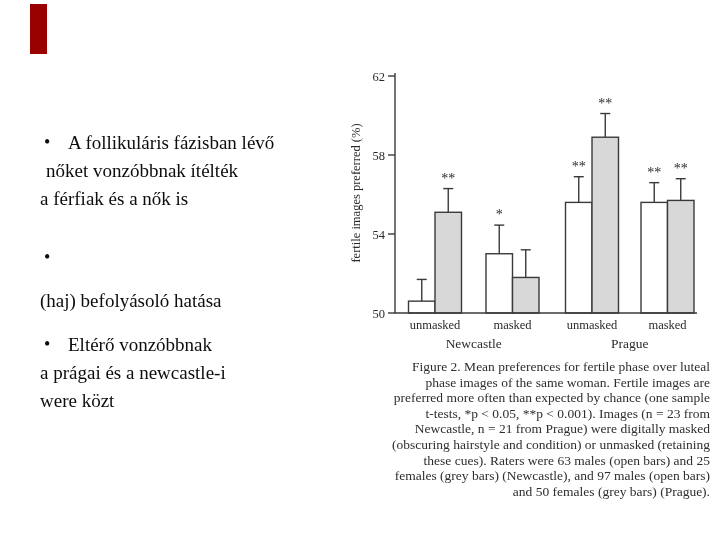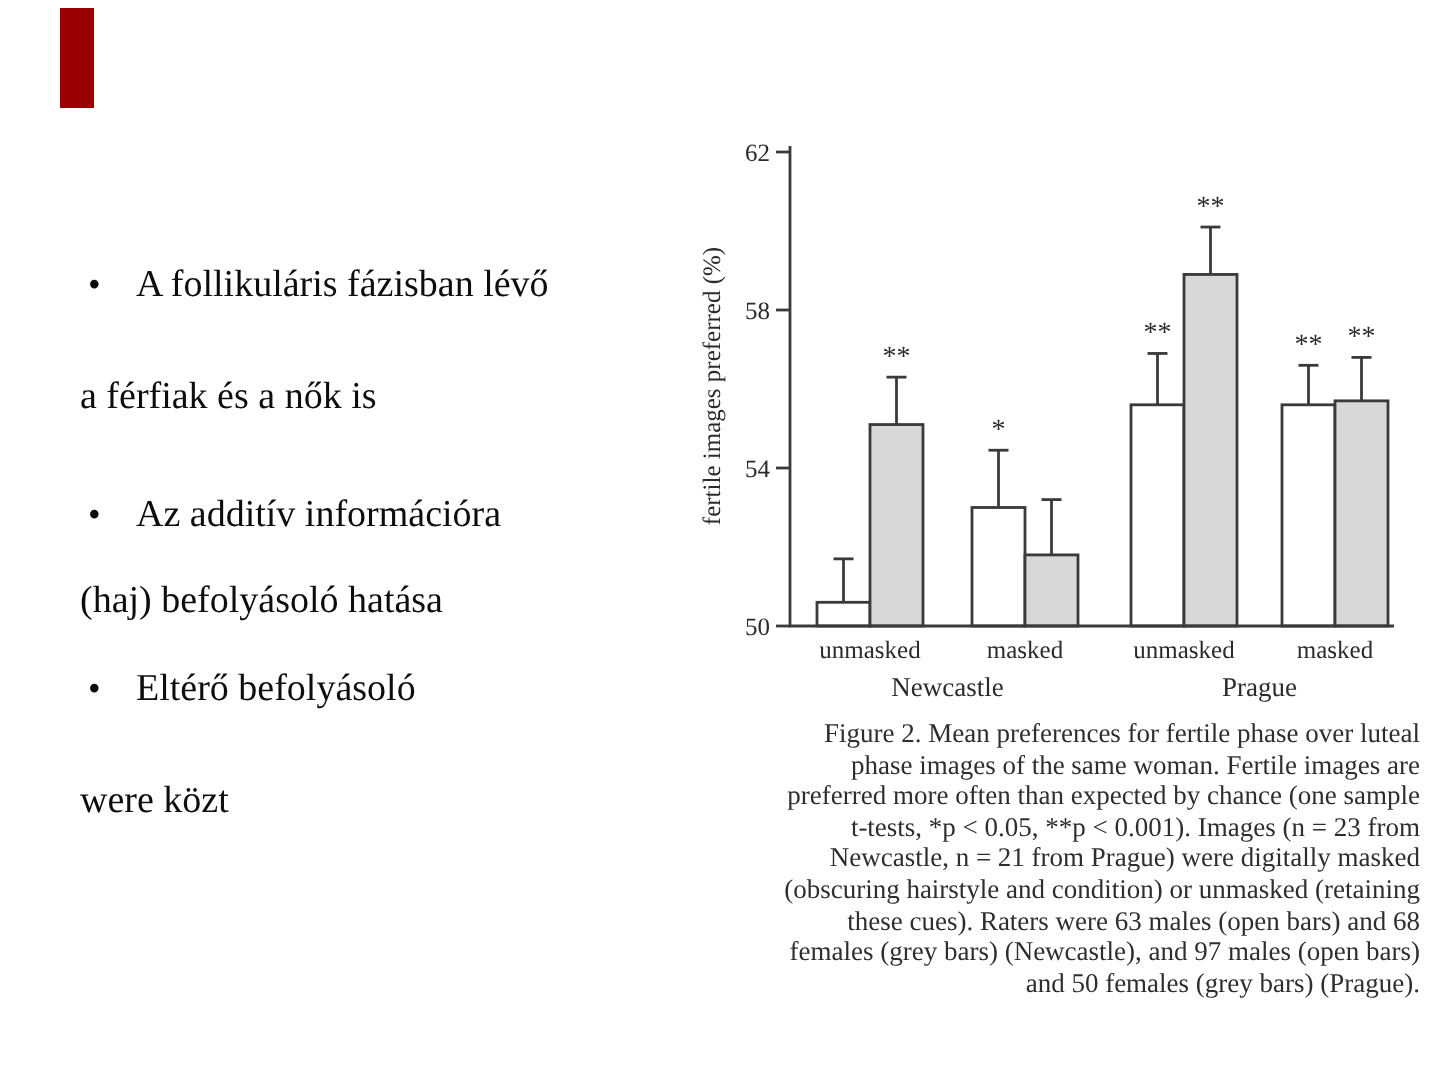--- a/index.html
+++ b/index.html
@@ -24,28 +24,29 @@
 </style>
 </head>
 <body>
 
 <div id="slide">
 
   <div class="accent" style="background: rgb(153, 0, 0);"></div>
 
   <span class="bdot" style="left:44px;top:132px">•</span>
   <div class="bline" style="left:68px;top:132px">A follikuláris fázisban lévő</div>
+  <div class="bline" style="left:46px;top:160px">nőket vonzóbbnak ítélték</div>
   <div class="bline" style="left:40px;top:188px">a férfiak és a nők is</div>
 
   <span class="bdot" style="left:44px;top:247px">•</span>
-  <div class="bline" style="left:68px;top:247px">Az additív információra</div>
   <div class="bline" style="left:40px;top:290px">(haj) befolyásoló hatása</div>
 
   <span class="bdot" style="left:44px;top:334px">•</span>
-  <div class="bline" style="left:68px;top:334px">Eltérő befolyásoló</div>
+  <div class="bline" style="left:68px;top:334px">Eltérő vonzóbbnak</div>
+  <div class="bline" style="left:40px;top:362px">a prágai és a newcastle-i</div>
   <div class="bline" style="left:40px;top:390px">were közt</div>
 
   <svg id="chart-svg" width="360" height="300" viewBox="0 0 360 300">
       <text x="15" y="138" text-anchor="middle" transform="rotate(-90 15 138)" class="ct" font-size="12.5">fertile images preferred (%)</text>
       <line x1="43" y1="258" x2="50" y2="258" class="ax"></line>
       <text x="40" y="262.5" text-anchor="end" class="ct" font-size="12.5">50</text>
       <line x1="43" y1="179" x2="50" y2="179" class="ax"></line>
       <text x="40" y="183.5" text-anchor="end" class="ct" font-size="12.5">54</text>
       <line x1="43" y1="100" x2="50" y2="100" class="ax"></line>
       <text x="40" y="104.5" text-anchor="end" class="ct" font-size="12.5">58</text>
@@ -91,20 +92,20 @@
       <text x="284.75" y="293" text-anchor="middle" class="ct" font-size="13.5">Prague</text>
     </svg>
 
   <div id="figure-caption">
     <div class="capline">Figure 2.  Mean preferences for fertile phase over luteal</div>
     <div class="capline">phase images of the same woman. Fertile images are</div>
     <div class="capline">preferred more often than expected by chance (one sample</div>
     <div class="capline">t-tests, *p &lt; 0.05, **p &lt; 0.001). Images (n = 23 from</div>
     <div class="capline">Newcastle, n = 21 from Prague) were digitally masked</div>
     <div class="capline">(obscuring hairstyle and condition) or unmasked (retaining</div>
-    <div class="capline">these cues). Raters were 63 males (open bars) and 68</div>
+    <div class="capline">these cues). Raters were 63 males (open bars) and 25</div>
     <div class="capline">females (grey bars) (Newcastle), and 97 males (open bars)</div>
     <div class="capline">and 50 females (grey bars) (Prague).</div>
   </div>
 
   <div id="citation" style="color: rgb(34, 34, 204);">Roberts et al 2004</div>
 
 </div>
 
 </body></html>

